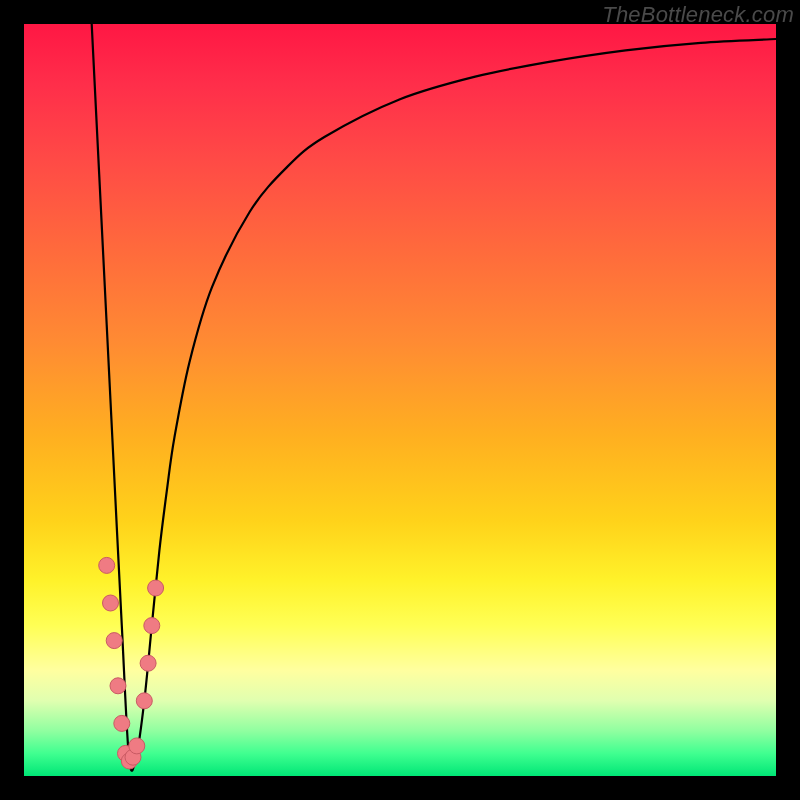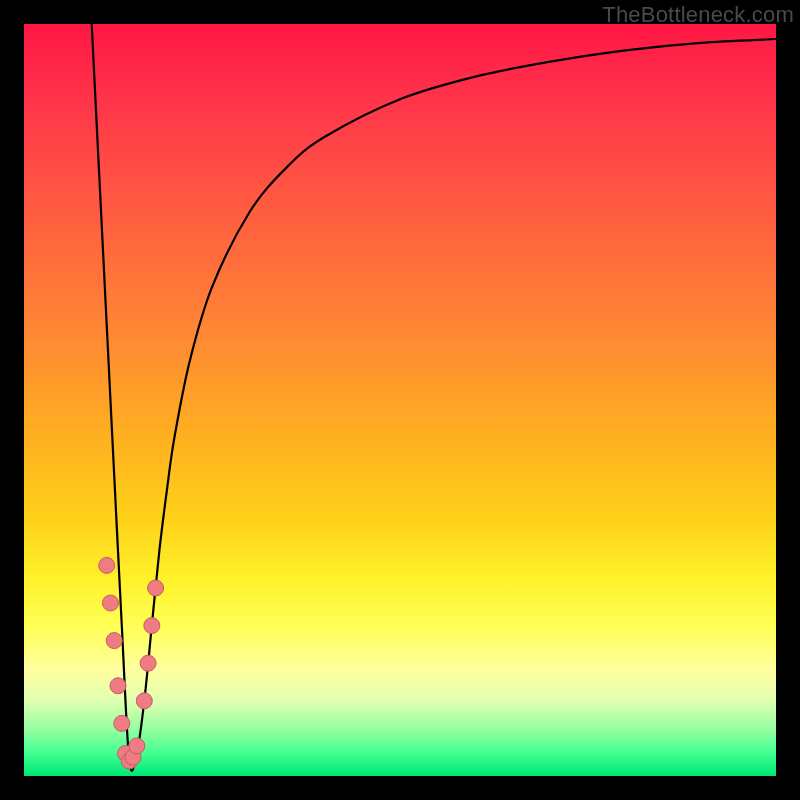--- a/index.html
+++ b/index.html
@@ -46,20 +46,21 @@
   }
   .watermark {
     position: absolute;
     top: 2px;
     right: 6px;
     color: #4a4a4a;
     font-size: 22px;
     font-weight: 500;
     letter-spacing: 0.2px;
     user-select: none;
+    font-style: italic;
   }
   svg.curves {
     position: absolute;
     top: 0;
     left: 0;
   }
 </style>
 </head>
 <body>
 

